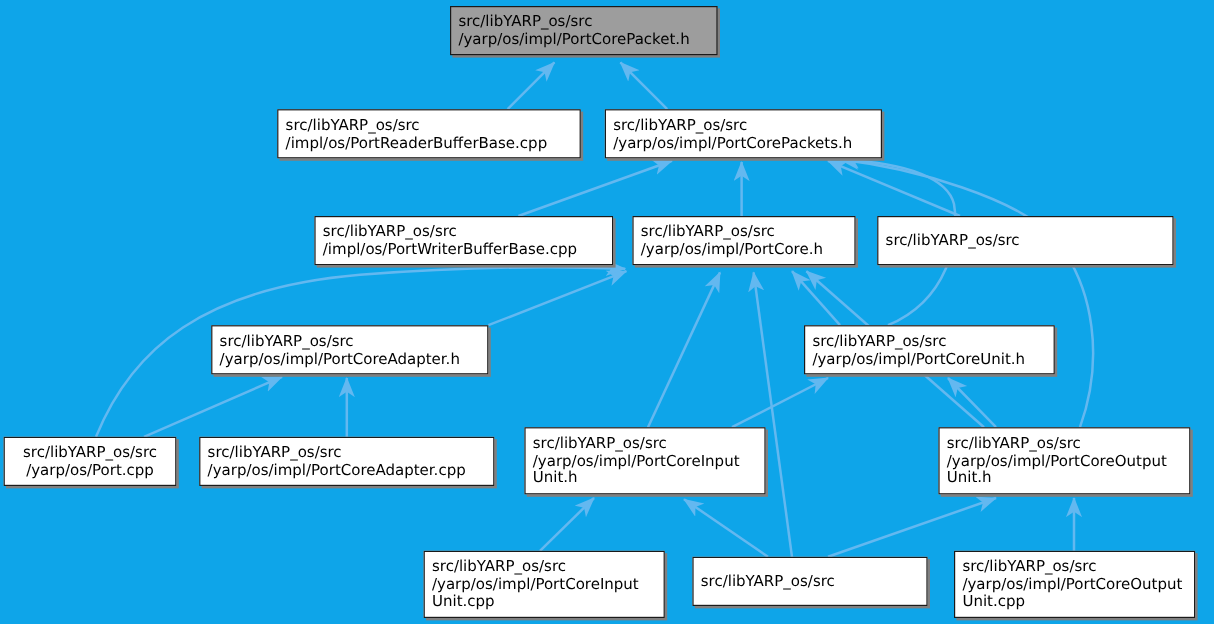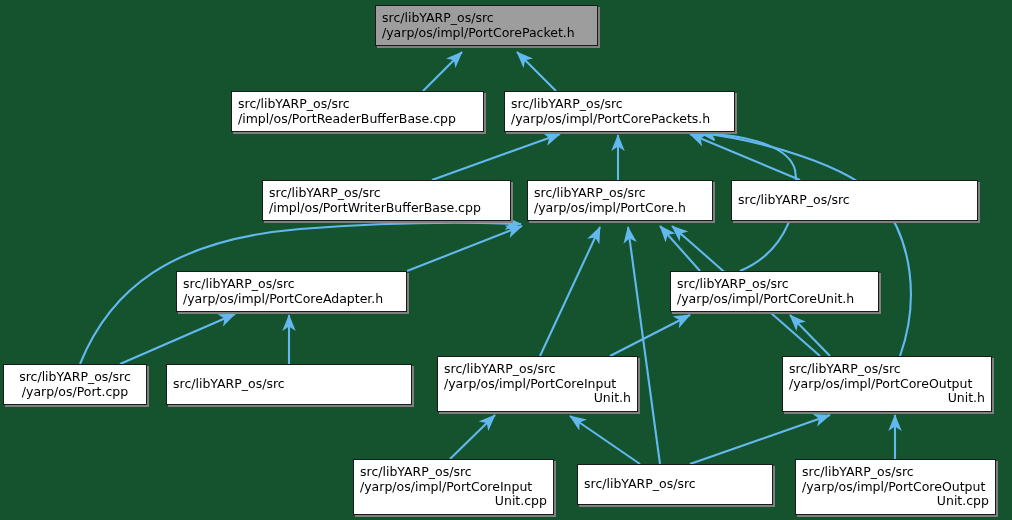--- a/index.html
+++ b/index.html
@@ -1,30 +1,30 @@
 <!DOCTYPE html>
 <html><head>
 <meta charset="utf-8">
 <style>
   html,body{margin:0;padding:0;background:#000;}
   body{width:1012px;height:520px;overflow:hidden;
        font-family:"DejaVu Sans","Liberation Sans",sans-serif;}
-  #graph{position:relative;width:1012px;height:520px;background:#14532d;}
+  #graph{position:relative;width:1012px;height:520px;background:#0ea5e9;}
   #edges{position:absolute;left:0;top:0;width:1012px;height:520px;}
   .node{position:absolute;box-sizing:border-box;
         border:1px solid #1a1a1a;
         background:#ffffff;
         box-shadow:2px 2px 0 0 #808080;
         display:flex;flex-direction:column;justify-content:center;
         padding:2px 6px;}
   .node.root{background:#9d9d9d;border-color:#1a1a1a;}
   .node .ln{font-size:12.5px;line-height:14.5px;color:#000;white-space:pre;}
   .node .ln.l1{text-align:left;}
   .node .ln.l2{text-align:left;}
-  .node .ln.l3{text-align:right;}
+  .node .ln.l3{text-align:left;}
   .node.ctr .ln{text-align:center;}
 </style>
 </head>
 <body>
 
 <div id="graph">
   <svg id="edges" viewBox="0 0 1012 520" xmlns="http://www.w3.org/2000/svg">
     <defs>
       <marker id="ah" markerWidth="9" markerHeight="9" refX="7.6" refY="3.2" orient="auto" markerUnits="strokeWidth">
         <path d="M0,0 L8,3.2 L0,6.4 L2.1,3.2 z" fill="#63b8f0"></path>
@@ -85,20 +85,21 @@
       <div class="node" style="left: 670px; top: 271px; width: 209px; height: 41px;">
         <div class="ln l1">src/libYARP_os/src</div>
         <div class="ln l2">/yarp/os/impl/PortCoreUnit.h</div>
       </div>
       <div class="node ctr" style="left: 3px; top: 364px; width: 144px; height: 41px;">
         <div class="ln l1">src/libYARP_os/src</div>
         <div class="ln l2">/yarp/os/Port.cpp</div>
       </div>
       <div class="node" style="left: 166px; top: 364px; width: 246px; height: 41px;">
         <div class="ln l1">src/libYARP_os/src</div>
+        <div class="ln l2">/yarp/os/impl/PortCoreAdapter.cpp</div>
       </div>
       <div class="node" style="left: 437px; top: 356px; width: 201px; height: 56px;">
         <div class="ln l1">src/libYARP_os/src</div>
         <div class="ln l2">/yarp/os/impl/PortCoreInput</div>
         <div class="ln l3">Unit.h</div>
       </div>
       <div class="node" style="left: 782px; top: 356px; width: 210px; height: 56px;">
         <div class="ln l1">src/libYARP_os/src</div>
         <div class="ln l2">/yarp/os/impl/PortCoreOutput</div>
         <div class="ln l3">Unit.h</div>

